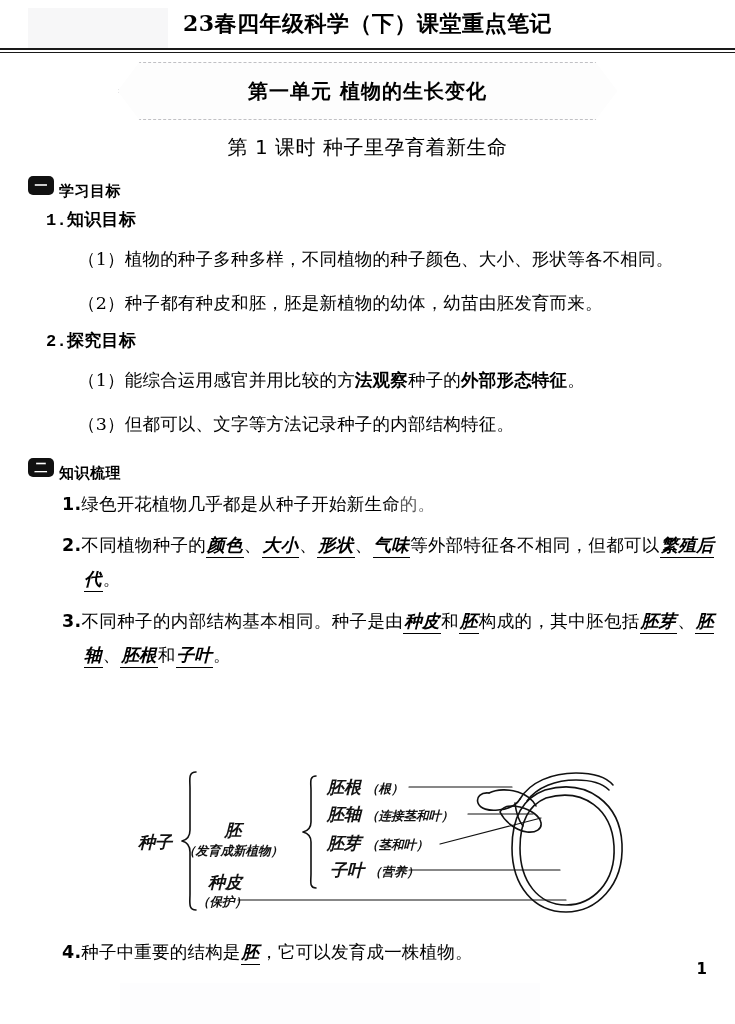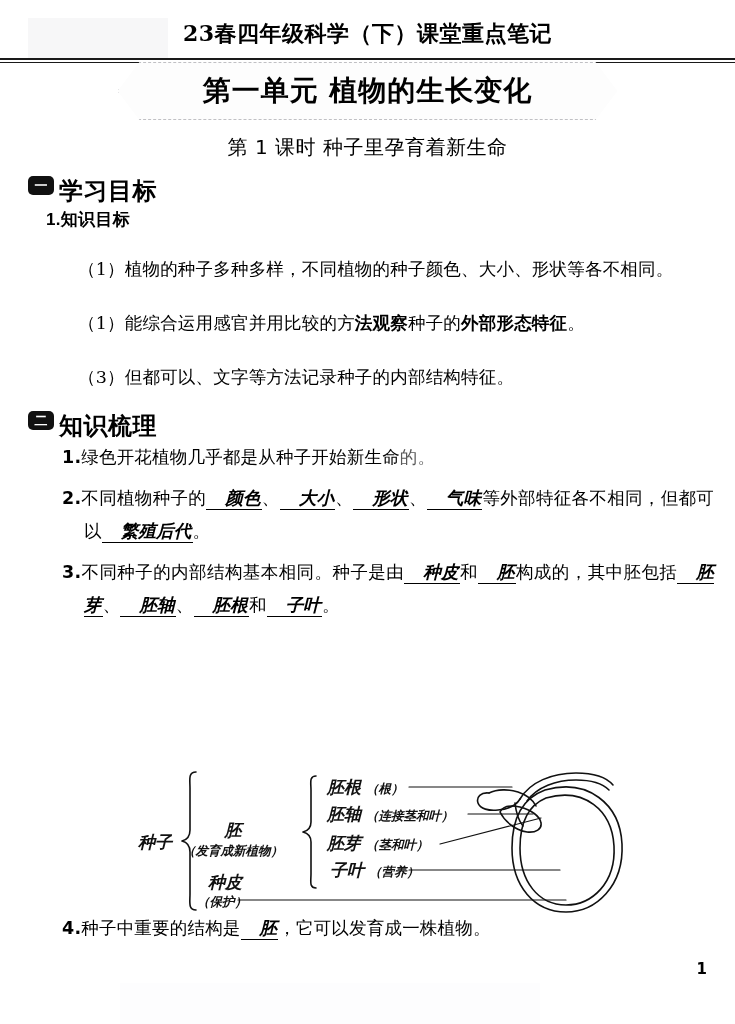--- a/index.html
+++ b/index.html
@@ -14,21 +14,21 @@
     position: relative;
     overflow: hidden;
     font-family: "DejaVu Serif", "Liberation Serif", serif;
     color: #000;
     -webkit-font-smoothing: antialiased;
   }
 
   
   .page-header {
     position: absolute;
-    left: 0; top: 10px;
+    left: 0; top: 0;
     width: 595px;
     height: 56px;
   }
   .header-gray-block {
     position: absolute;
     left: 28px; top: 8px;
     width: 140px; height: 42px;
     background: #f7f7f8;
   }
   .header-title {
@@ -75,21 +75,21 @@
     -webkit-clip-path: polygon(22px 0, calc(100% - 22px) 0, 100% 50%, calc(100% - 22px) 100%, 22px 100%, 0 50%);
     clip-path: polygon(22px 0, calc(100% - 22px) 0, 100% 50%, calc(100% - 22px) 100%, 22px 100%, 0 50%);
     background: #fdfdfd;
     border: 0;
     outline: 1px dashed #c0c0c4;
     outline-offset: -1px;
   }
   .unit-banner-text {
     position: relative;
     z-index: 2;
-    font-size: 28px;
+    font-size: 20px;
     font-weight: 700;
     letter-spacing: 1px;
     font-family: "DejaVu Sans", "Liberation Sans", sans-serif;
     white-space: nowrap;
   }
 
   
   .lesson-title {
     position: absolute;
     left: 0; top: 134px;
@@ -126,39 +126,39 @@
     border-radius: 5px;
     color: #fff;
     font-size: 13px;
     font-weight: 700;
     line-height: 1;
     margin-right: 5px;
     font-family: "DejaVu Sans", "Liberation Sans", sans-serif;
     flex: 0 0 auto;
   }
   .sec-title {
-    font-size: 24px;
+    font-size: 15px;
     font-weight: 700;
     letter-spacing: .5px;
     font-family: Liberation Sans, sans-serif;
     margin-top: 12px;
   }
 
   
   .sub-head {
     margin: 10px 0 4px 46px;
     font-size: 17px;
     font-weight: 700;
     letter-spacing: .3px;
-    font-family: Liberation Sans, sans-serif;
+    font-family: Liberation Mono, monospace;
   }
 
   
   .para {
-    margin: 22px 0 6px 78px;
+    margin: 12px 0 6px 78px;
     padding-left: 34px;
     text-indent: -34px;
     width: 598px;
     font-size: 17.5px;
     line-height: 32px;
     letter-spacing: .2px;
     text-align: justify;
   }
   .para .marker { text-indent: 0; }
 
@@ -179,40 +179,40 @@
   }
 
   b, .b {
     font-weight: 700;
     font-family: "DejaVu Sans", "Liberation Sans", sans-serif;
   }
   .light { color: #5a5a5a; }
 
   
   .u {
-    font-family: Liberation Sans, sans-serif;
+    font-family: Liberation Mono, monospace;
     font-style: italic;
     font-weight: 700;
     border-bottom: 1.4px solid #000;
-    padding: 0 1px 1px 19px;
+    padding: 0 1px 1px 1px;
   }
 
   
   .diagram {
     position: absolute;
     left: 0; top: 760px;
     width: 735px;
     height: 170px;
   }
   .diagram svg { display: block; }
 
   
   .tail {
     position: absolute;
-    left: 0; top: 904px;
+    left: 0; top: 928px;
     width: 735px;
   }
   .page-no {
     position: absolute;
     right: 28px; top: 960px;
     font-size: 15px;
     font-weight: 700;
     font-family: "DejaVu Sans", "Liberation Sans", sans-serif;
   }
   .footer-block {
@@ -245,21 +245,25 @@
   <div class="section-head">
     <span class="sec-tag">一</span>
     <span class="sec-title">学习目标</span>
   </div>
 
   <div class="sub-head">1.知识目标</div>
 
   <div class="para">
     <span class="marker">（1）</span><span>植物的种子多种多样，不同植物的种子颜色、大小、形状等各不相同。</span>
   </div>
-
+  <div class="para">
+    <span class="marker">（2）</span><span>种子都有种皮和胚，胚是新植物的幼体，幼苗由胚发育而来。</span>
+  </div>
+
+  <div class="sub-head">2.探究目标</div>
 
   <div class="para">
     <span class="marker">（1）</span><span><span>能综合运用感官并用比较的方</span><span class="b">法观察</span><span>种子的</span><span class="b">外部形态特征</span><span>。</span></span>
   </div>
   <div class="para">
     <span class="marker">（3）</span><span>但都可以、文字等方法记录种子的内部结构特征。</span>
   </div>
 
   <div class="section-head" style="margin-top:14px">
     <span class="sec-tag">二</span>

